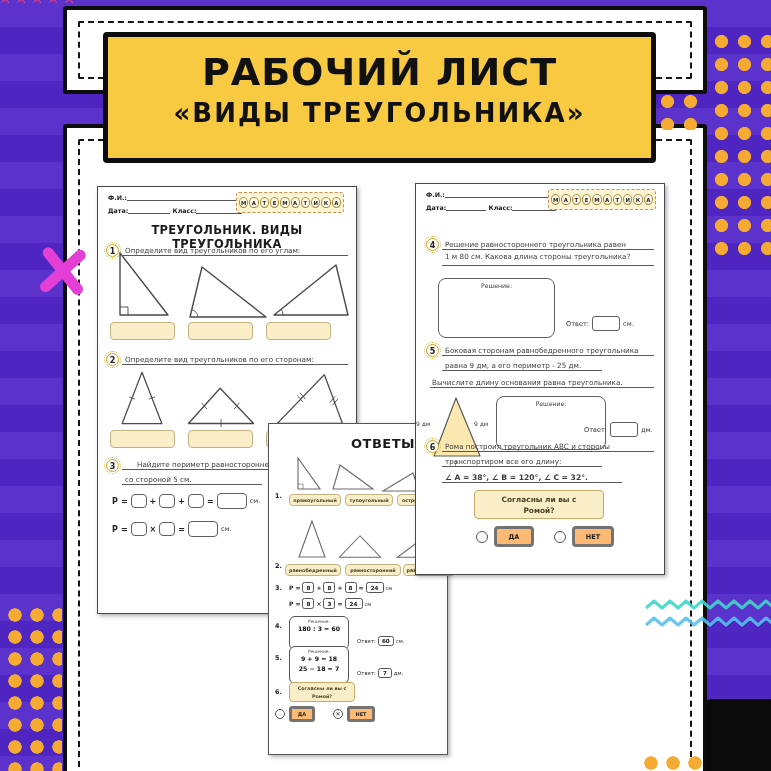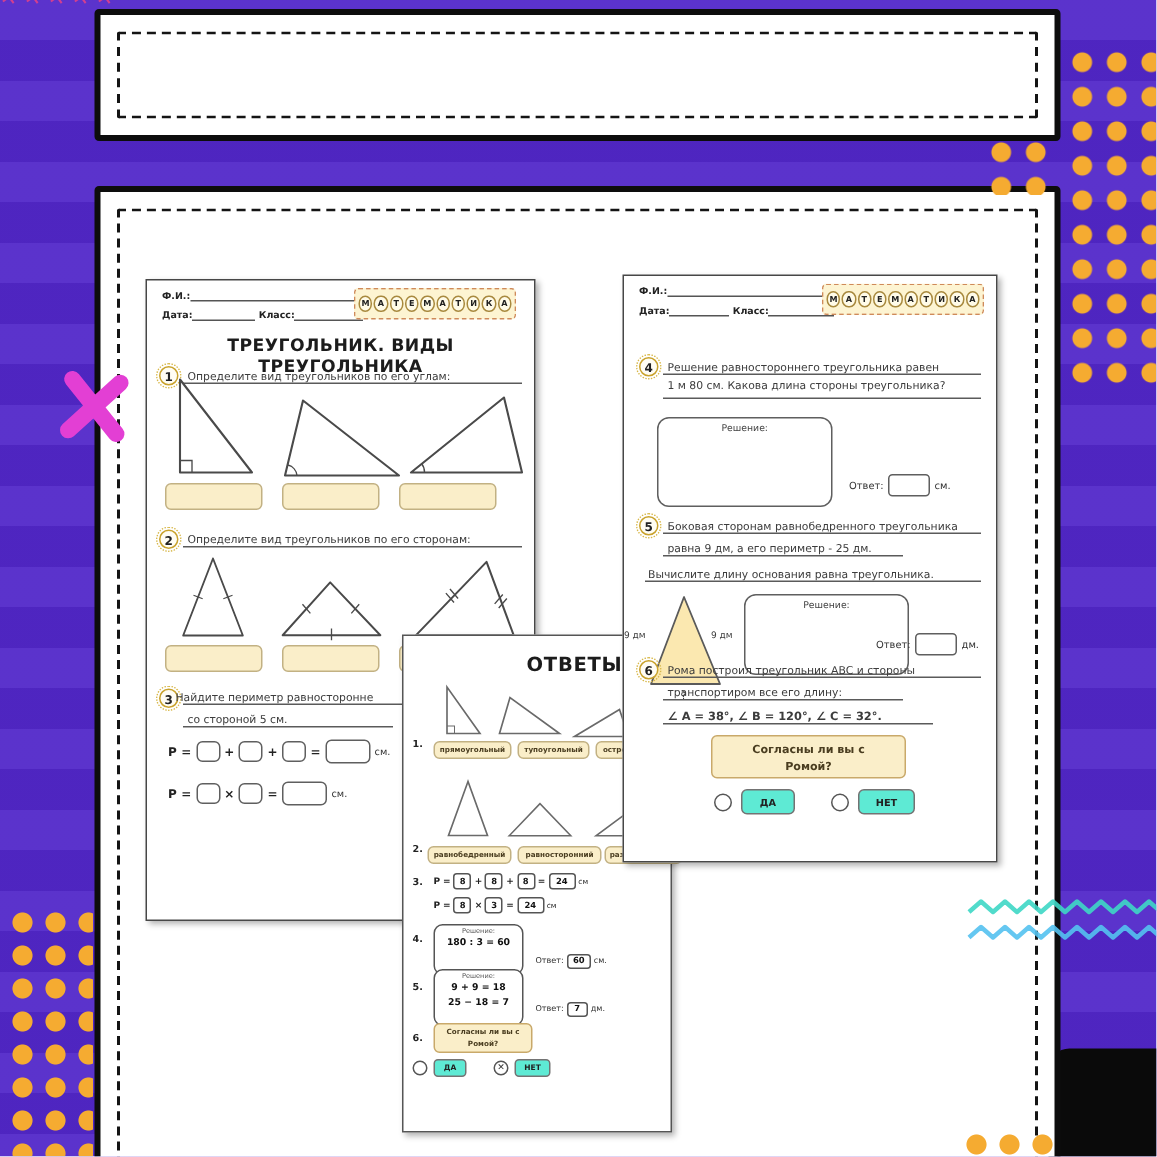--- a/index.html
+++ b/index.html
@@ -35,21 +35,21 @@
   .uline{position:absolute;border-bottom:.9px solid #5a5a5a;}
   .fig{position:absolute;}
   .fig svg{display:block;}
   .cream{position:absolute;background:var(--box-cream);border:1px solid #c2b183;border-radius:4px;}
   .cream.label{display:flex;align-items:center;justify-content:center;color:#4a3d20;font-weight:bold;}
   .solbox{position:absolute;border:1px solid #5f5f5f;border-radius:8px;background:#fff;text-align:center;}
   .solbox .slabel{font-size:6.2px;color:#444;margin-top:3px;}
   .ansrow{position:absolute;font-size:6.6px;color:#333;white-space:nowrap;display:flex;align-items:center;gap:3px;}
   .abox{display:inline-block;border:.9px solid #5f5f5f;border-radius:3px;background:#fff;}
   .radio{display:inline-block;width:8px;height:8px;border:1px solid #555;border-radius:50%;background:#fff;}
-  .optbox{display:inline-flex;align-items:center;justify-content:center;border:1px solid #737373;border-radius:3px;background:#5eead4;font-size:6.5px;font-weight:bold;color:#222;}
+  .optbox{display:inline-flex;align-items:center;justify-content:center;border:3px solid #737373;border-radius:3px;background:#fdba74;font-size:6.5px;font-weight:bold;color:#222;}
   .frm{position:absolute;display:flex;align-items:center;gap:3px;font-size:8px;font-weight:bold;color:#222;}
   .fbox{display:inline-block;width:14px;height:12px;border:1px solid #5f5f5f;border-radius:4px;background:#fff;}
   .fbox.wide{width:28px;height:14px;}
   .funit{font-size:6.5px;font-weight:normal;color:#333;}
   
   #answers .hl2{position:absolute;font-size:6.4px;font-weight:bold;color:#222;}
   .mini{display:inline-flex;align-items:center;justify-content:center;border:.9px solid #555;border-radius:2.5px;
     background:#fff;font-weight:bold;color:#111;font-size:5.6px;}
   .afrm{position:absolute;display:flex;align-items:center;gap:2px;font-size:6px;font-weight:bold;color:#222;white-space:nowrap;}
   .asol{position:absolute;border:.9px solid #555;border-radius:6px;background:#fff;text-align:center;}
@@ -94,20 +94,24 @@
       </svg>
   </div>
 
   <div class="sheet" style="top:6px;height:80px;">
     <div class="dash"></div>
   </div>
   <div class="sheet" style="top:124px;height:660px;">
     <div class="dash"></div>
   </div>
 
+  <div id="banner">
+    <div class="l1">РАБОЧИЙ ЛИСТ</div>
+    <div class="l2">«ВИДЫ ТРЕУГОЛЬНИКА»</div>
+  </div>
 
   <div class="page" style="left:97px;top:186px;width:258px;height:426px;z-index:5;">
     <span class="hl" style="left:10px;top:6px;"><span>Ф.И.:</span><span class="blank" style="width:110px;"></span></span>
     <span class="hl" style="left:10px;top:19px;"><span>Дата:</span><span class="blank" style="width:42px;"></span>&nbsp;<span>Класс:</span><span class="blank" style="width:46px;"></span></span>
     <div class="badge" style="left:138px;top:5px;width:102px;height:19px;">
         <span class="lc">М</span>
         <span class="lc">А</span>
         <span class="lc">Т</span>
         <span class="lc">Е</span>
         <span class="lc">М</span>
@@ -164,21 +168,21 @@
       <svg width="78" height="56" viewBox="0 0 78 62">
           <polygon points="56,4 4,58 76,58" fill="none" stroke="#4a4a4a" stroke-width="1.5" stroke-linejoin="round"></polygon>
           <path d="M26,27 L32,34 M29,24 L35,31 M62,35 L68,28 M65,38 L71,31" stroke="#4a4a4a" stroke-width="1"></path>
         </svg>
     </div>
     <div class="cream" style="left:12px;top:243px;width:63px;height:16px;"></div>
     <div class="cream" style="left:90px;top:243px;width:63px;height:16px;"></div>
     <div class="cream" style="left:168px;top:243px;width:63px;height:16px;"></div>
 
     <div class="tnum" style="left:8px;top:272px;">3</div>
-    <div class="ttext" style="left:19px;top:273px;">Найдите периметр равносторонне</div>
+    <div class="ttext" style="left:39px;top:273px;">Найдите периметр равносторонне</div>
     <div class="uline" style="left:24px;top:273px;width:226px;height:9px;"></div>
     <div class="ttext" style="left:27px;top:288px;">со стороной 5 см.</div>
     <div class="uline" style="left:24px;top:288px;width:140px;height:9px;"></div>
 
     <div class="frm" style="left:14px;top:306px;">
       <span>Р</span>
       <span>=</span>
       <span class="fbox"></span>
       <span>+</span>
       <span class="fbox"></span>

